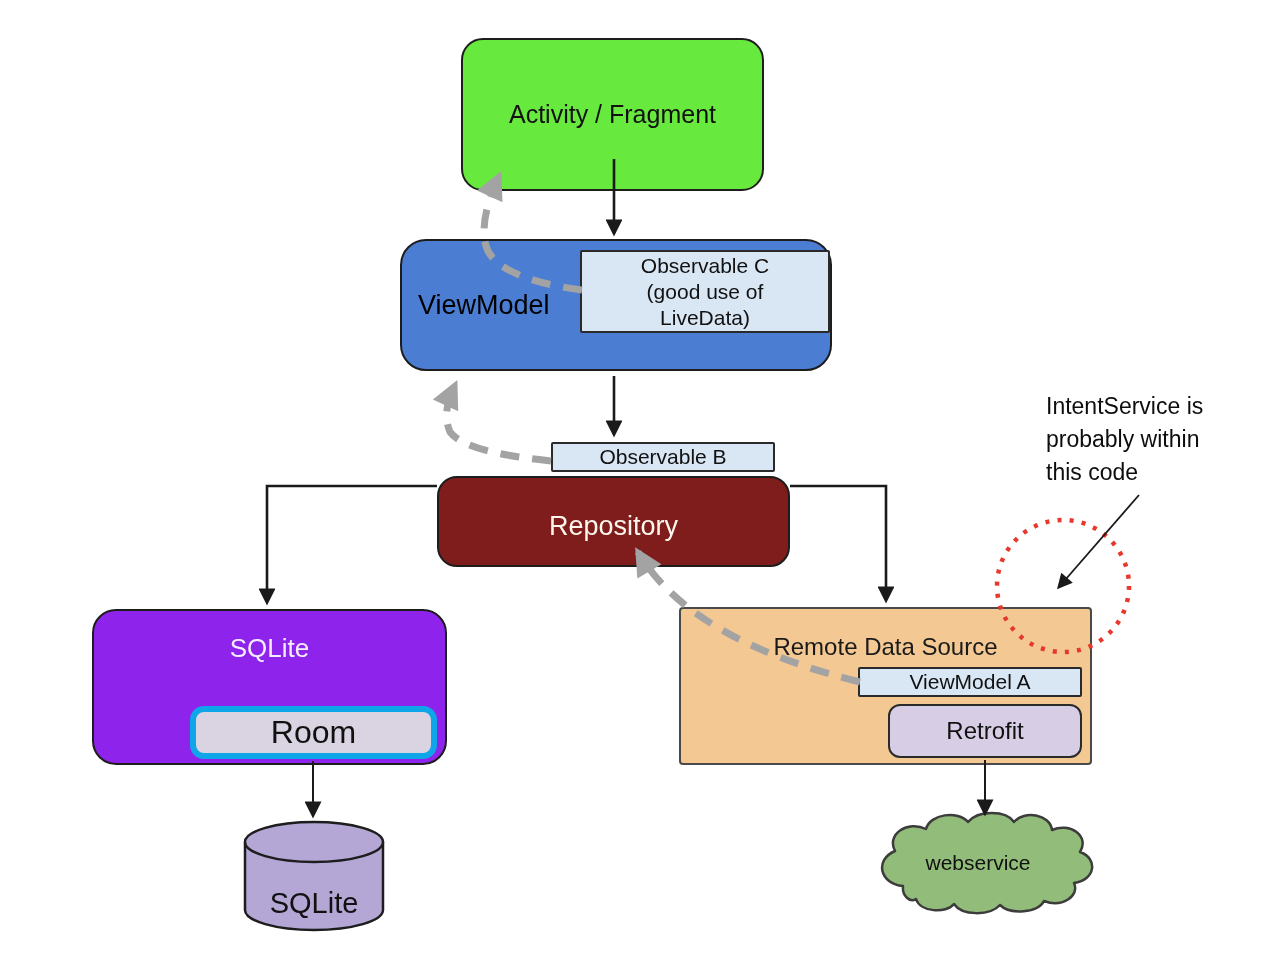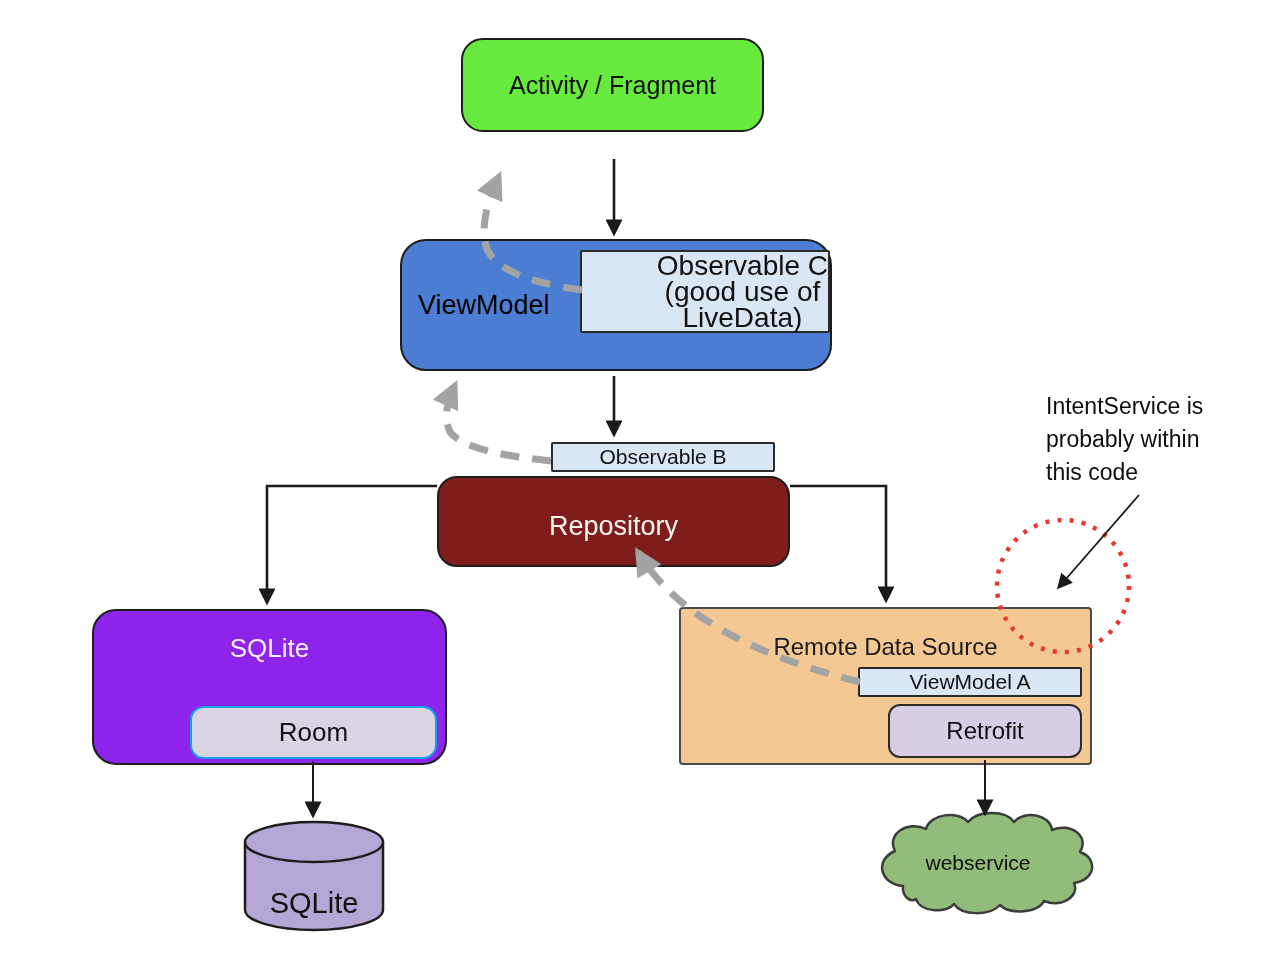--- a/index.html
+++ b/index.html
@@ -21,38 +21,38 @@
   .node {
     position: absolute;
     z-index: 1;
     border: 2px solid #1d1d1d;
     display: flex;
     align-items: center;
     justify-content: center;
   }
 
   .node-activity {
-    left: 461px; top: 38px; width: 303px; height: 94px;
+    left: 461px; top: 38px; width: 303px; height: 153px;
     background: #68E93E; border-radius: 22px;
     font-size: 25px; color: #111;
   }
   .node-viewmodel {
     left: 400px; top: 239px; width: 432px; height: 132px;
     background: #4B7DD3; border-radius: 26px;
   }
   .viewmodel-label {
     position: absolute; left: 16px; top: 50%;
     transform: translateY(-50%);
     color: #000000; font-size: 27px;
   }
   .node-observable-c {
     left: 580px; top: 250px; width: 250px; height: 83px;
     background: #D9E6F4; border: 2px solid #2a2a2a; border-radius: 2px;
-    font-size: 28px; line-height: 26px; color: #111;
-    text-align: center; white-space: pre-line; justify-content: flex-end;
+    font-size: 21px; line-height: 26px; color: #111;
+    text-align: center; white-space: pre-line;
   }
   .node-repository {
     left: 437px; top: 441px; width: 353px; height: 91px;
     background: #7f1d1d; border-radius: 20px; margin-top: 35px;
   }
   .repository-label {
     position: absolute; left: 0; top: 33px; width: 100%;
     text-align: center; color: #fdf6ec; font-size: 27px;
   }
   .node-observable-b {
@@ -63,22 +63,22 @@
   .node-model {
     left: 92px; top: 609px; width: 355px; height: 156px;
     background: #8E24EC; border-radius: 24px;
   }
   .model-label {
     position: absolute; left: 0; top: 22px; width: 100%;
     text-align: center; color: #f4eefc; font-size: 26px;
   }
   .node-room {
     left: 190px; top: 706px; width: 247px; height: 53px;
-    background: #DAD4E2; border: 2px solid #0ea5e9; border-radius: 14px;
-    font-size: 26px; color: #111;
+    background: #DAD4E2; border: 6px solid #0ea5e9; border-radius: 14px;
+    font-size: 32px; color: #111;
   }
   .node-remote {
     left: 679px; top: 607px; width: 413px; height: 158px;
     background: #F4C893; border: 2px solid #4a4a4a; border-radius: 4px;
   }
   .remote-label {
     position: absolute; left: 0; top: 24px; width: 100%;
     text-align: center; color: #1a1a1a; font-size: 24px;
   }
   .node-observable-a {

